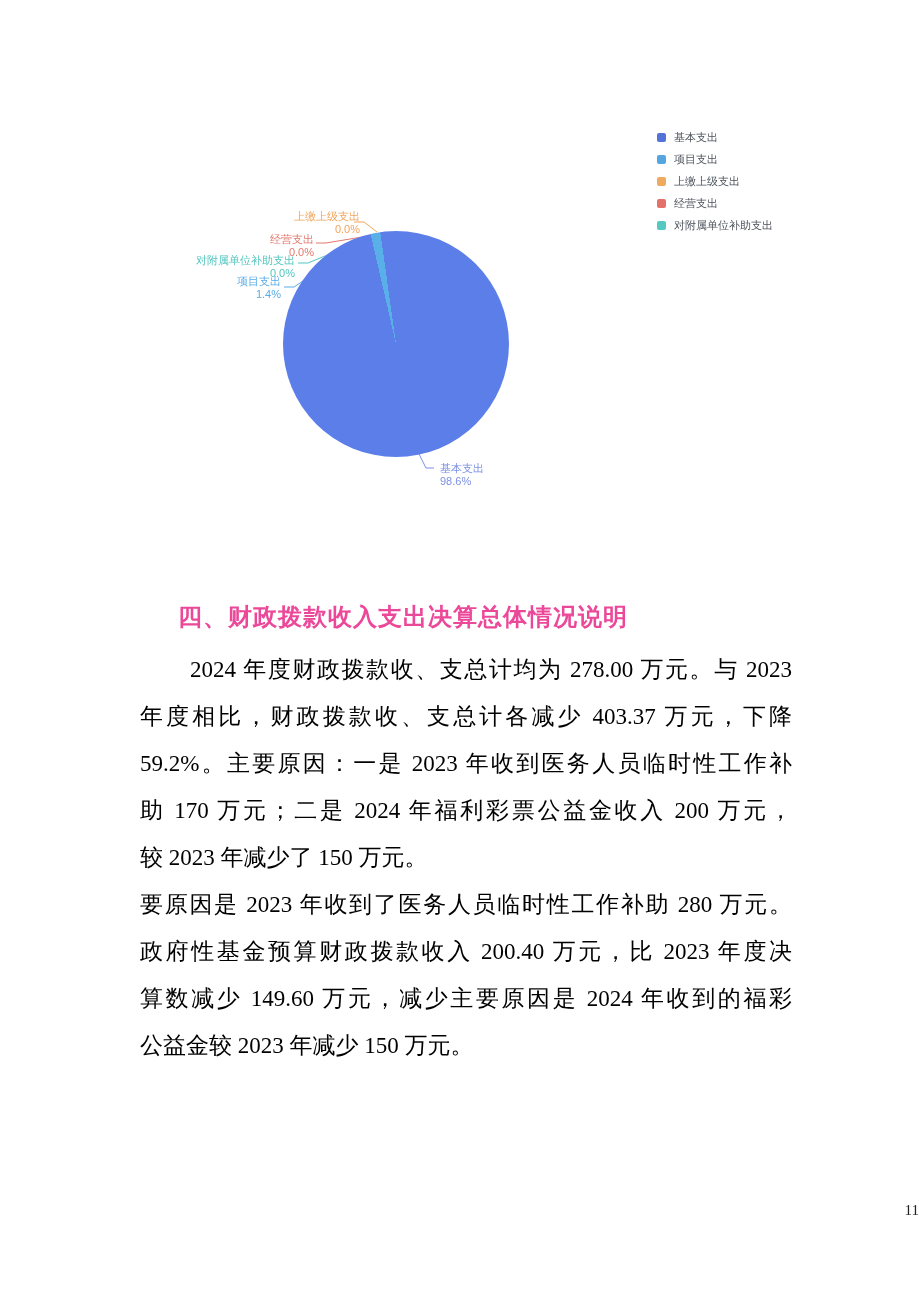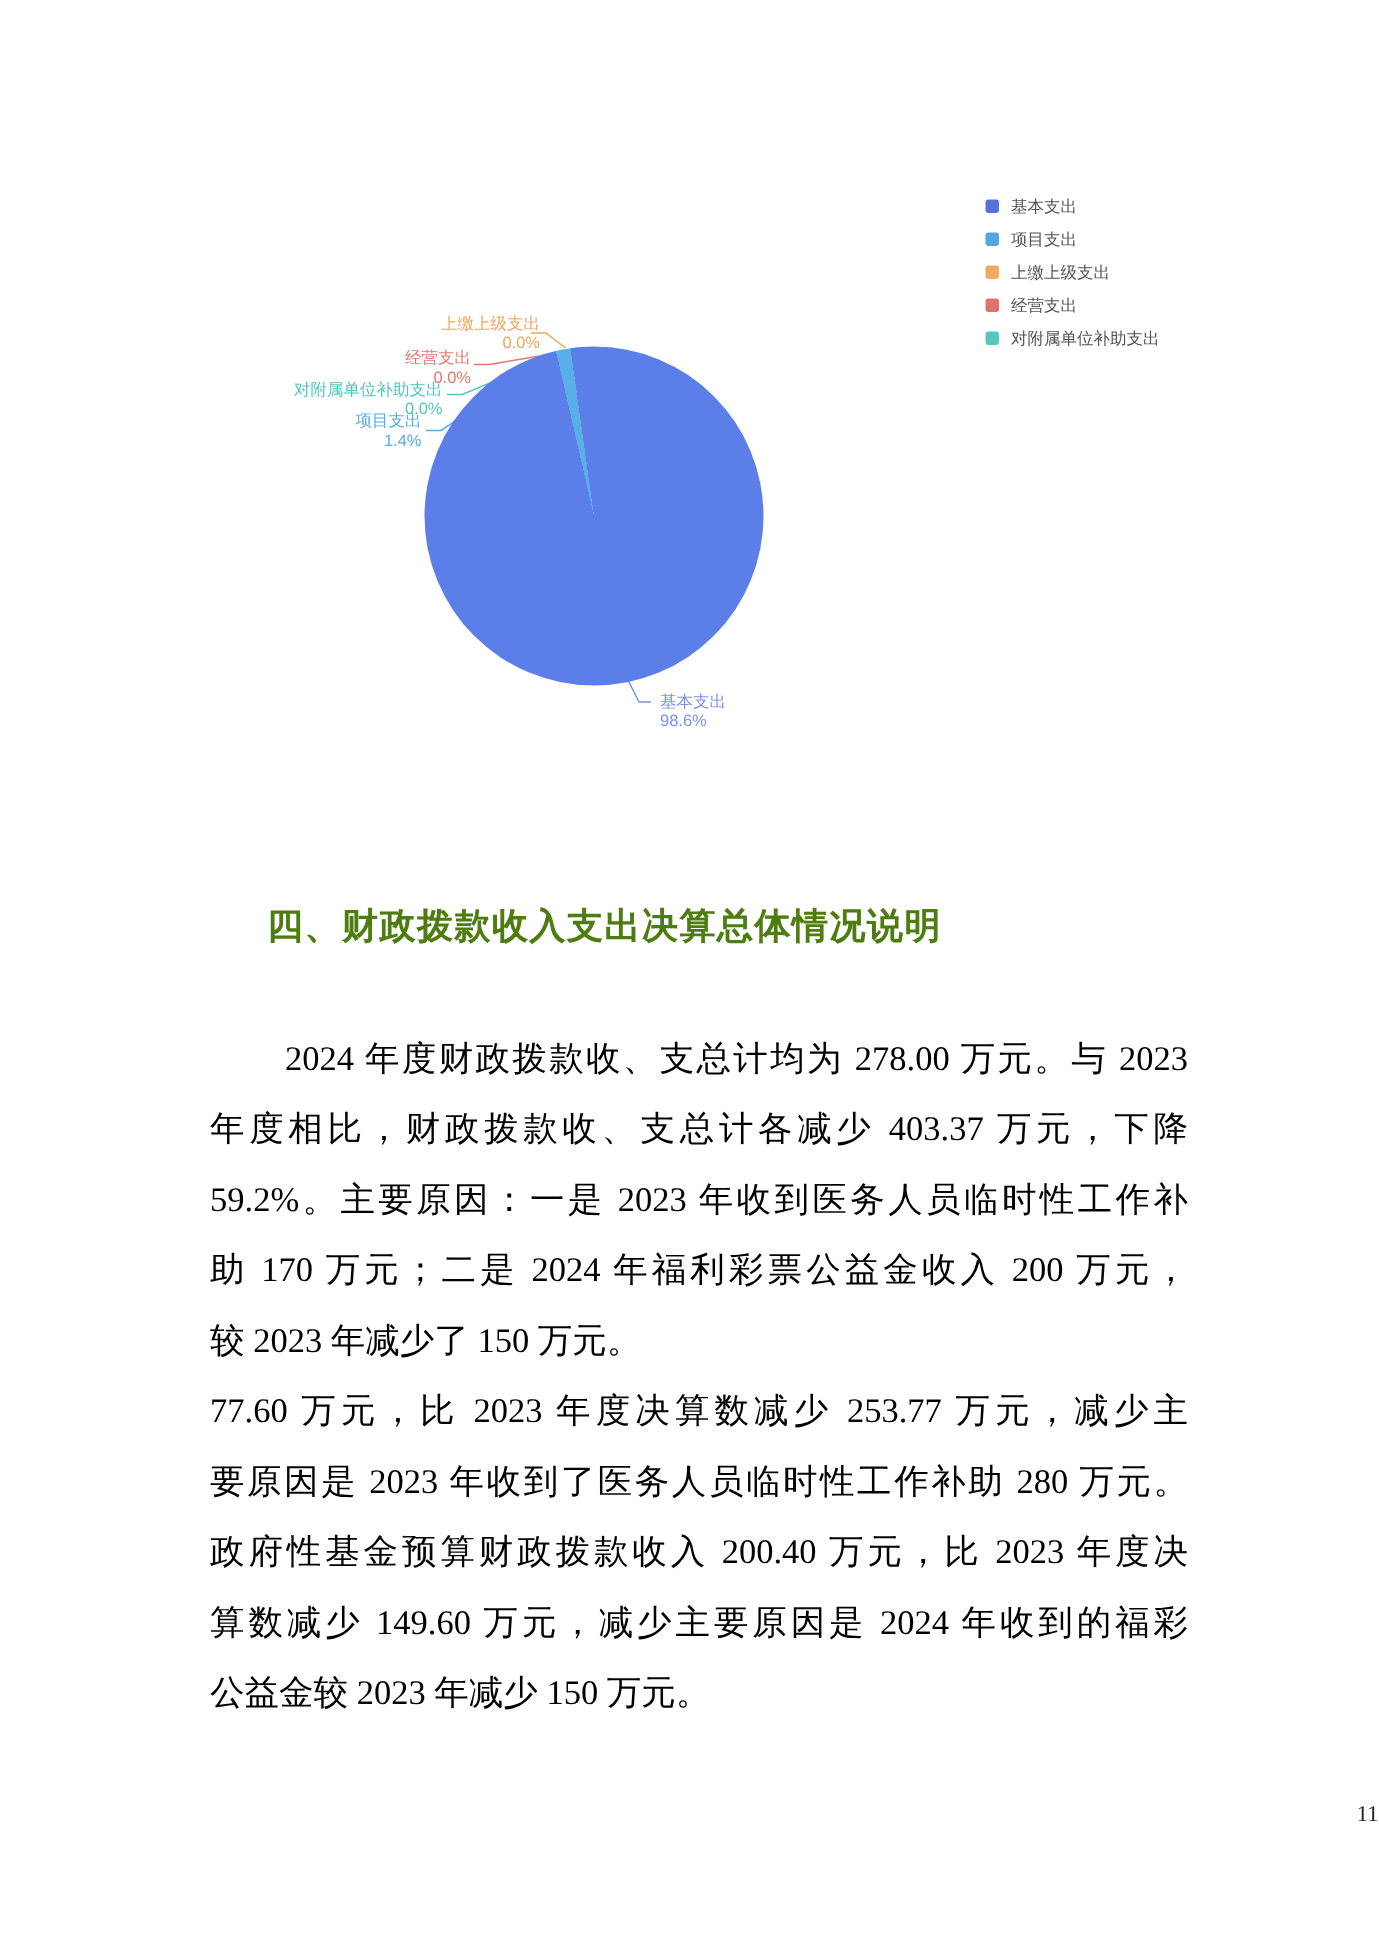--- a/index.html
+++ b/index.html
@@ -41,25 +41,25 @@
   .m0 { background:#5572d9; }
   .m1 { background:#55a6e0; }
   .m2 { background:#efaa5f; }
   .m3 { background:#e4706a; }
   .m4 { background:#55c8c2; }
 
   
   .heading {
     position:absolute; left:178px; top:601px;
     font-family:Liberation Serif, serif;
-    font-weight:bold; font-size:24px; color:#4d7c0f; letter-spacing:1px;
+    font-weight:bold; font-size:24px; color:#ec4899; letter-spacing:1px;
     margin:0;
   }
   .bodytext {
-    position:absolute; left:140px; top:682px; width:652px;
+    position:absolute; left:140px; top:646px; width:652px;
     font-size:23px; color:#000;
   }
   .line {
     line-height:47px; height:47px;
     text-align:justify; text-align-last:justify;
     overflow:hidden; white-space:nowrap;
   }
   .line.first { text-indent:50px; }
   .line.last  { text-align-last:left; }
 
@@ -135,21 +135,20 @@
   </div>
 
   <h2 class="heading">四、财政拨款收入支出决算总体情况说明</h2>
 
   <div class="bodytext">
     <div class="line first">2024 年度财政拨款收、支总计均为 278.00 万元。与 2023</div>
     <div class="line">年度相比，财政拨款收、支总计各减少 403.37 万元，下降</div>
     <div class="line">59.2%。主要原因：一是 2023 年收到医务人员临时性工作补</div>
     <div class="line">助 170 万元；二是 2024 年福利彩票公益金收入 200 万元，</div>
     <div class="line last">较 2023 年减少了 150 万元。</div>
-    <div class="line">77.60 万元，比 2023 年度决算数减少 253.77 万元，减少主</div>
     <div class="line">要原因是 2023 年收到了医务人员临时性工作补助 280 万元。</div>
     <div class="line">政府性基金预算财政拨款收入 200.40 万元，比 2023 年度决</div>
     <div class="line">算数减少 149.60 万元，减少主要原因是 2024 年收到的福彩</div>
     <div class="line last">公益金较 2023 年减少 150 万元。</div>
   </div>
 
   <div class="page-number">11</div>
 
 </div>
 

